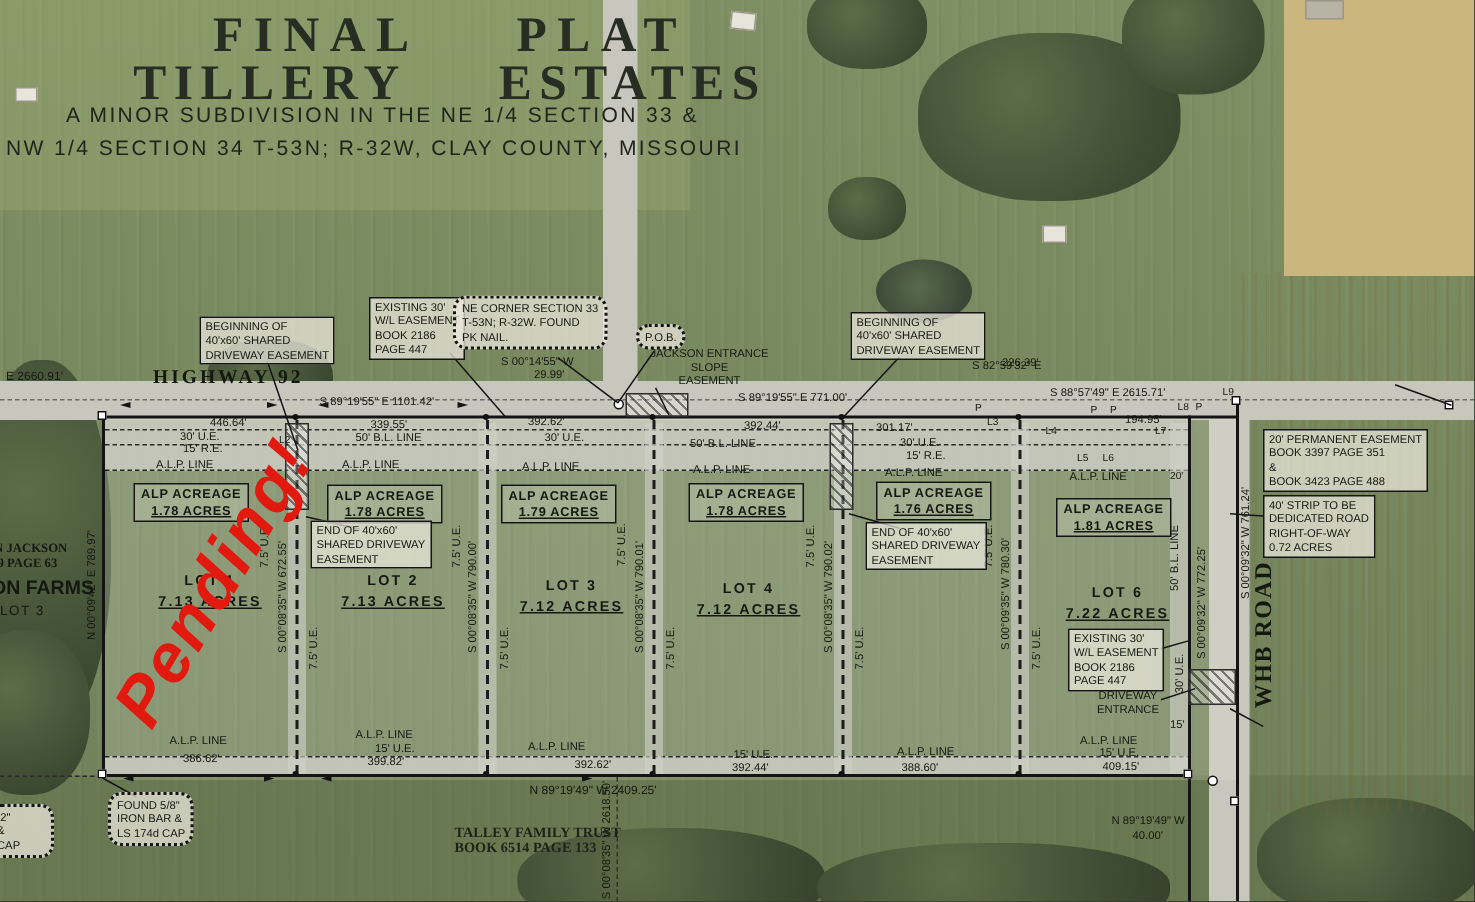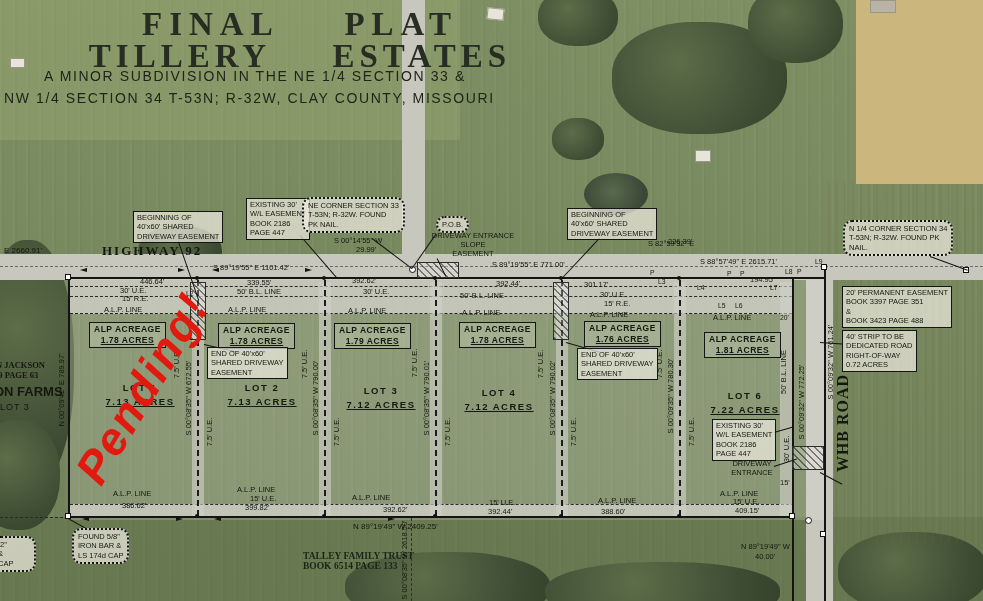--- a/index.html
+++ b/index.html
@@ -280,37 +280,32 @@
     <div>EXISTING 30'</div>
     <div>W/L EASEMENT</div>
     <div>BOOK 2186</div>
     <div>PAGE 447</div>
   </div>
   <div class="abs cloud" style="left:302px;top:197px;">
     <div>NE CORNER SECTION 33</div>
     <div>T-53N; R-32W. FOUND</div>
     <div>PK NAIL.</div>
   </div>
-  <div class="abs cloud" style="left:424px;top:216px;margin-left:12px;">
+  <div class="abs cloud" style="left:424px;top:216px;">
     <div>P.O.B.</div>
   </div>
   <div class="abs lbl ctr" style="left:430px;top:232px;width:86px;">
-    <div>DRIVEWAY  ENTRANCE</div>
+    <div>JACKSON  ENTRANCE</div>
     <div>SLOPE</div>
     <div>EASEMENT</div>
   </div>
   <div class="abs box" style="left:567px;top:208px;">
     <div>BEGINNING OF</div>
     <div>40'x60' SHARED</div>
     <div>DRIVEWAY EASEMENT</div>
-  </div>
-  <div class="abs cloud" style="left:843px;top:220px;">
-    <div>N 1/4 CORNER SECTION 34</div>
-    <div>T-53N; R-32W. FOUND PK</div>
-    <div>NAIL.</div>
   </div>
   <div class="abs box" style="left:842px;top:286px;">
     <div>20' PERMANENT EASEMENT</div>
     <div>BOOK 3397 PAGE 351</div>
     <div>&amp;</div>
     <div>BOOK 3423 PAGE 488</div>
   </div>
   <div class="abs box" style="left:842px;top:330px;">
     <div>40' STRIP TO BE</div>
     <div>DEDICATED ROAD</div>

